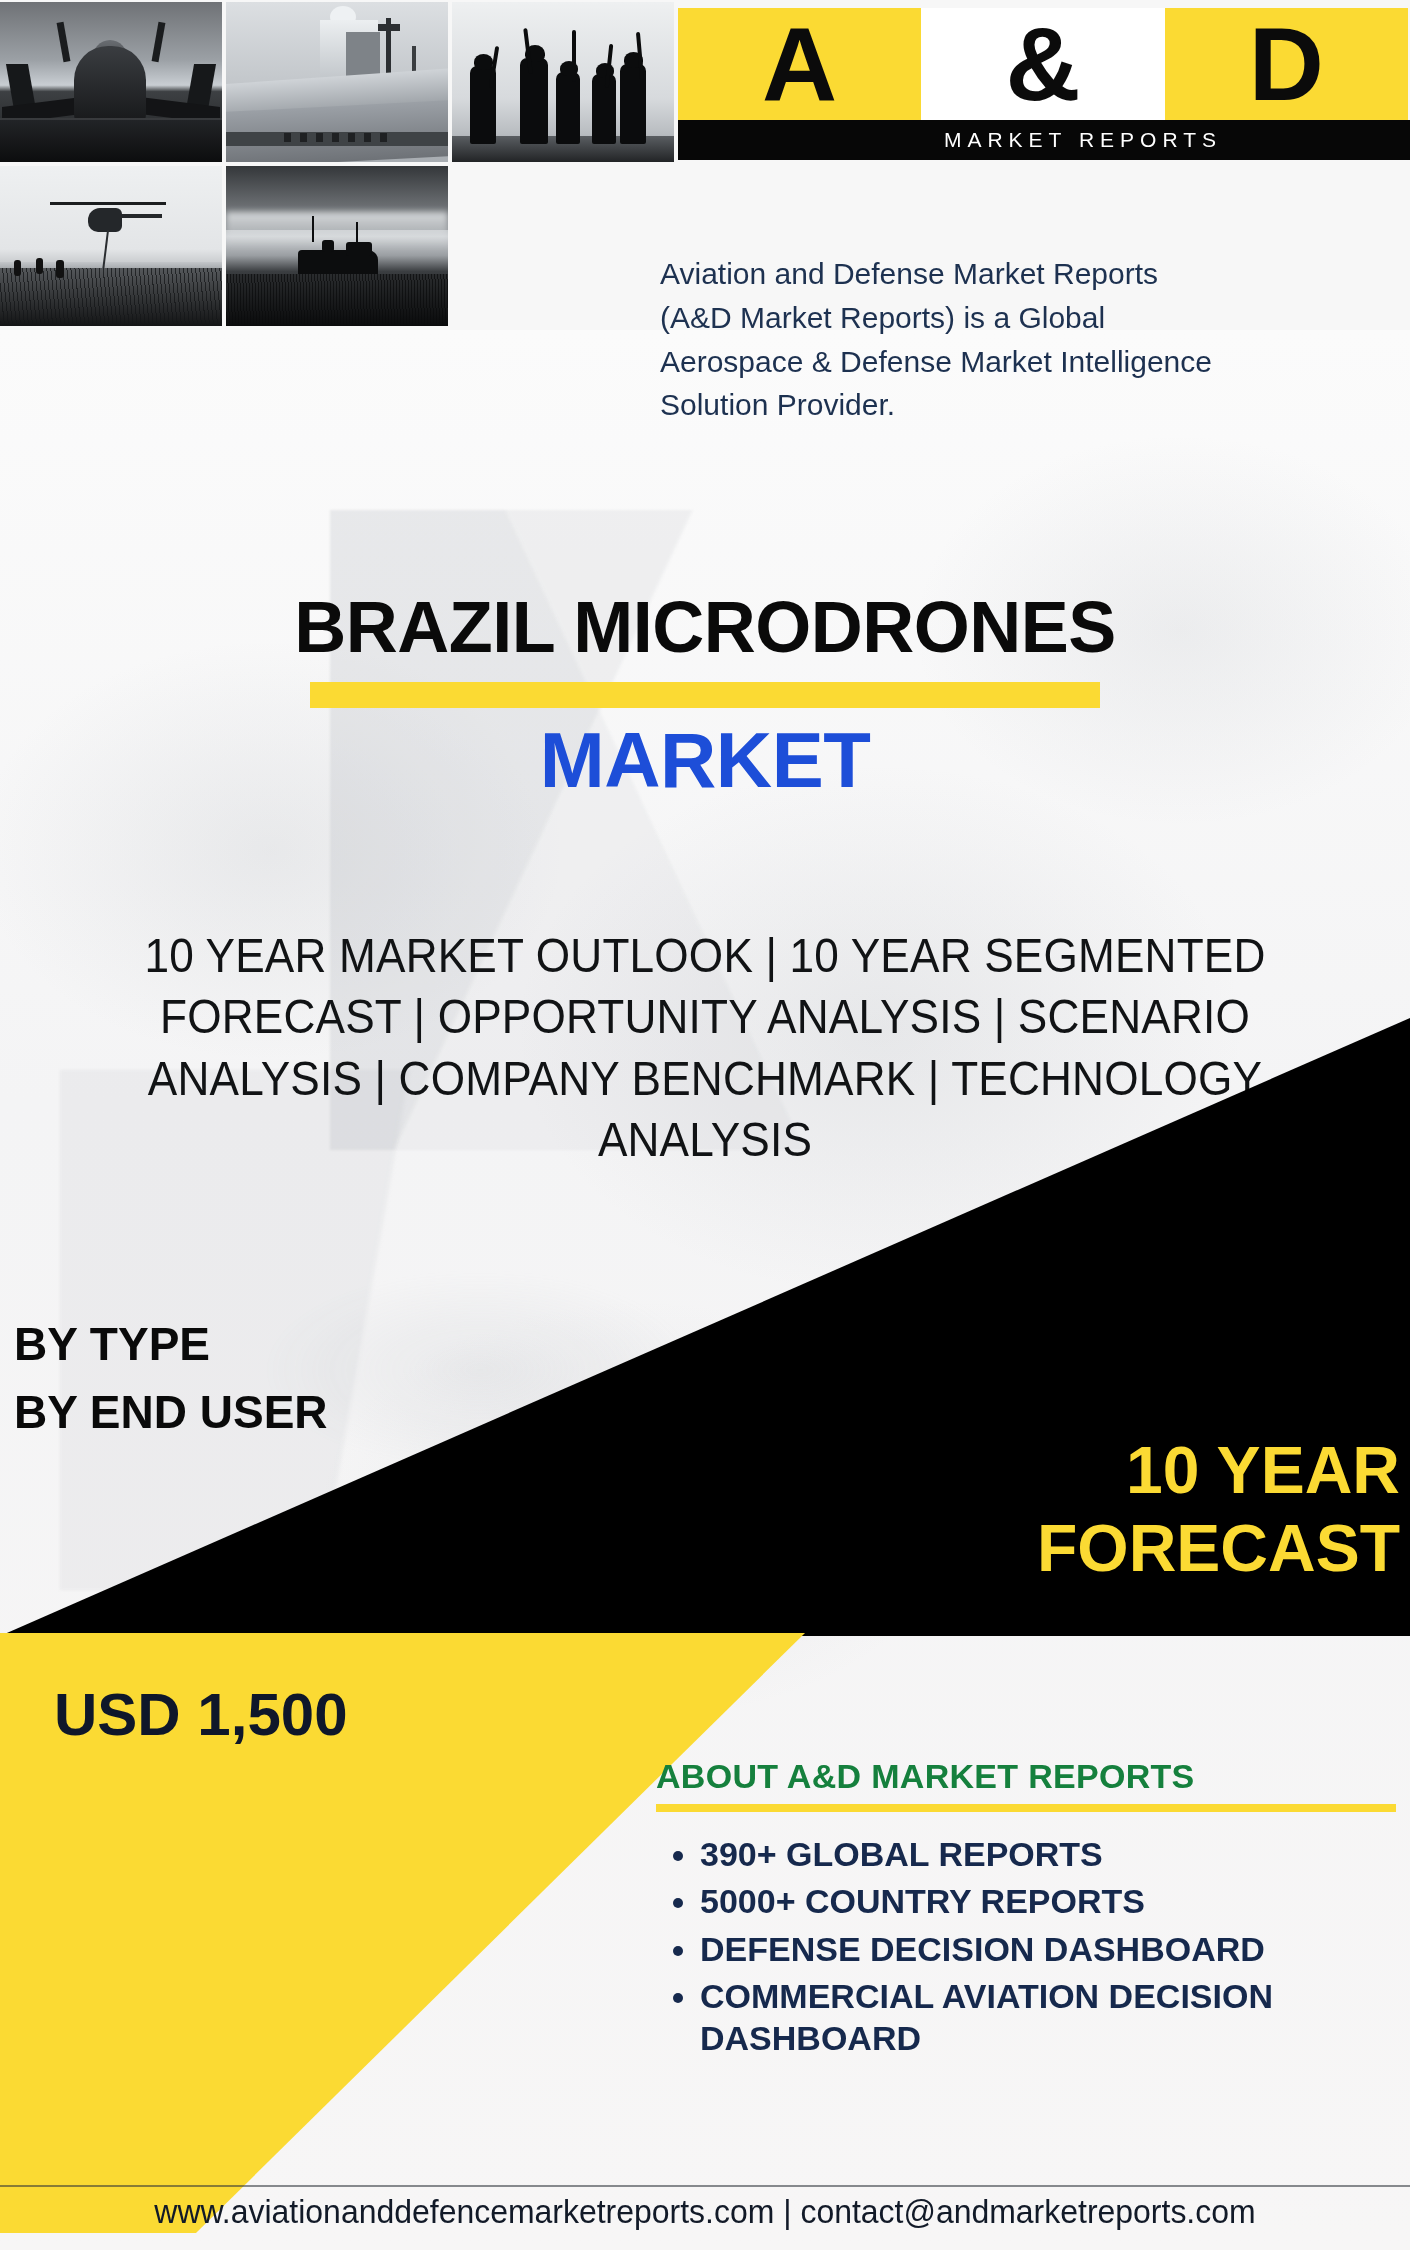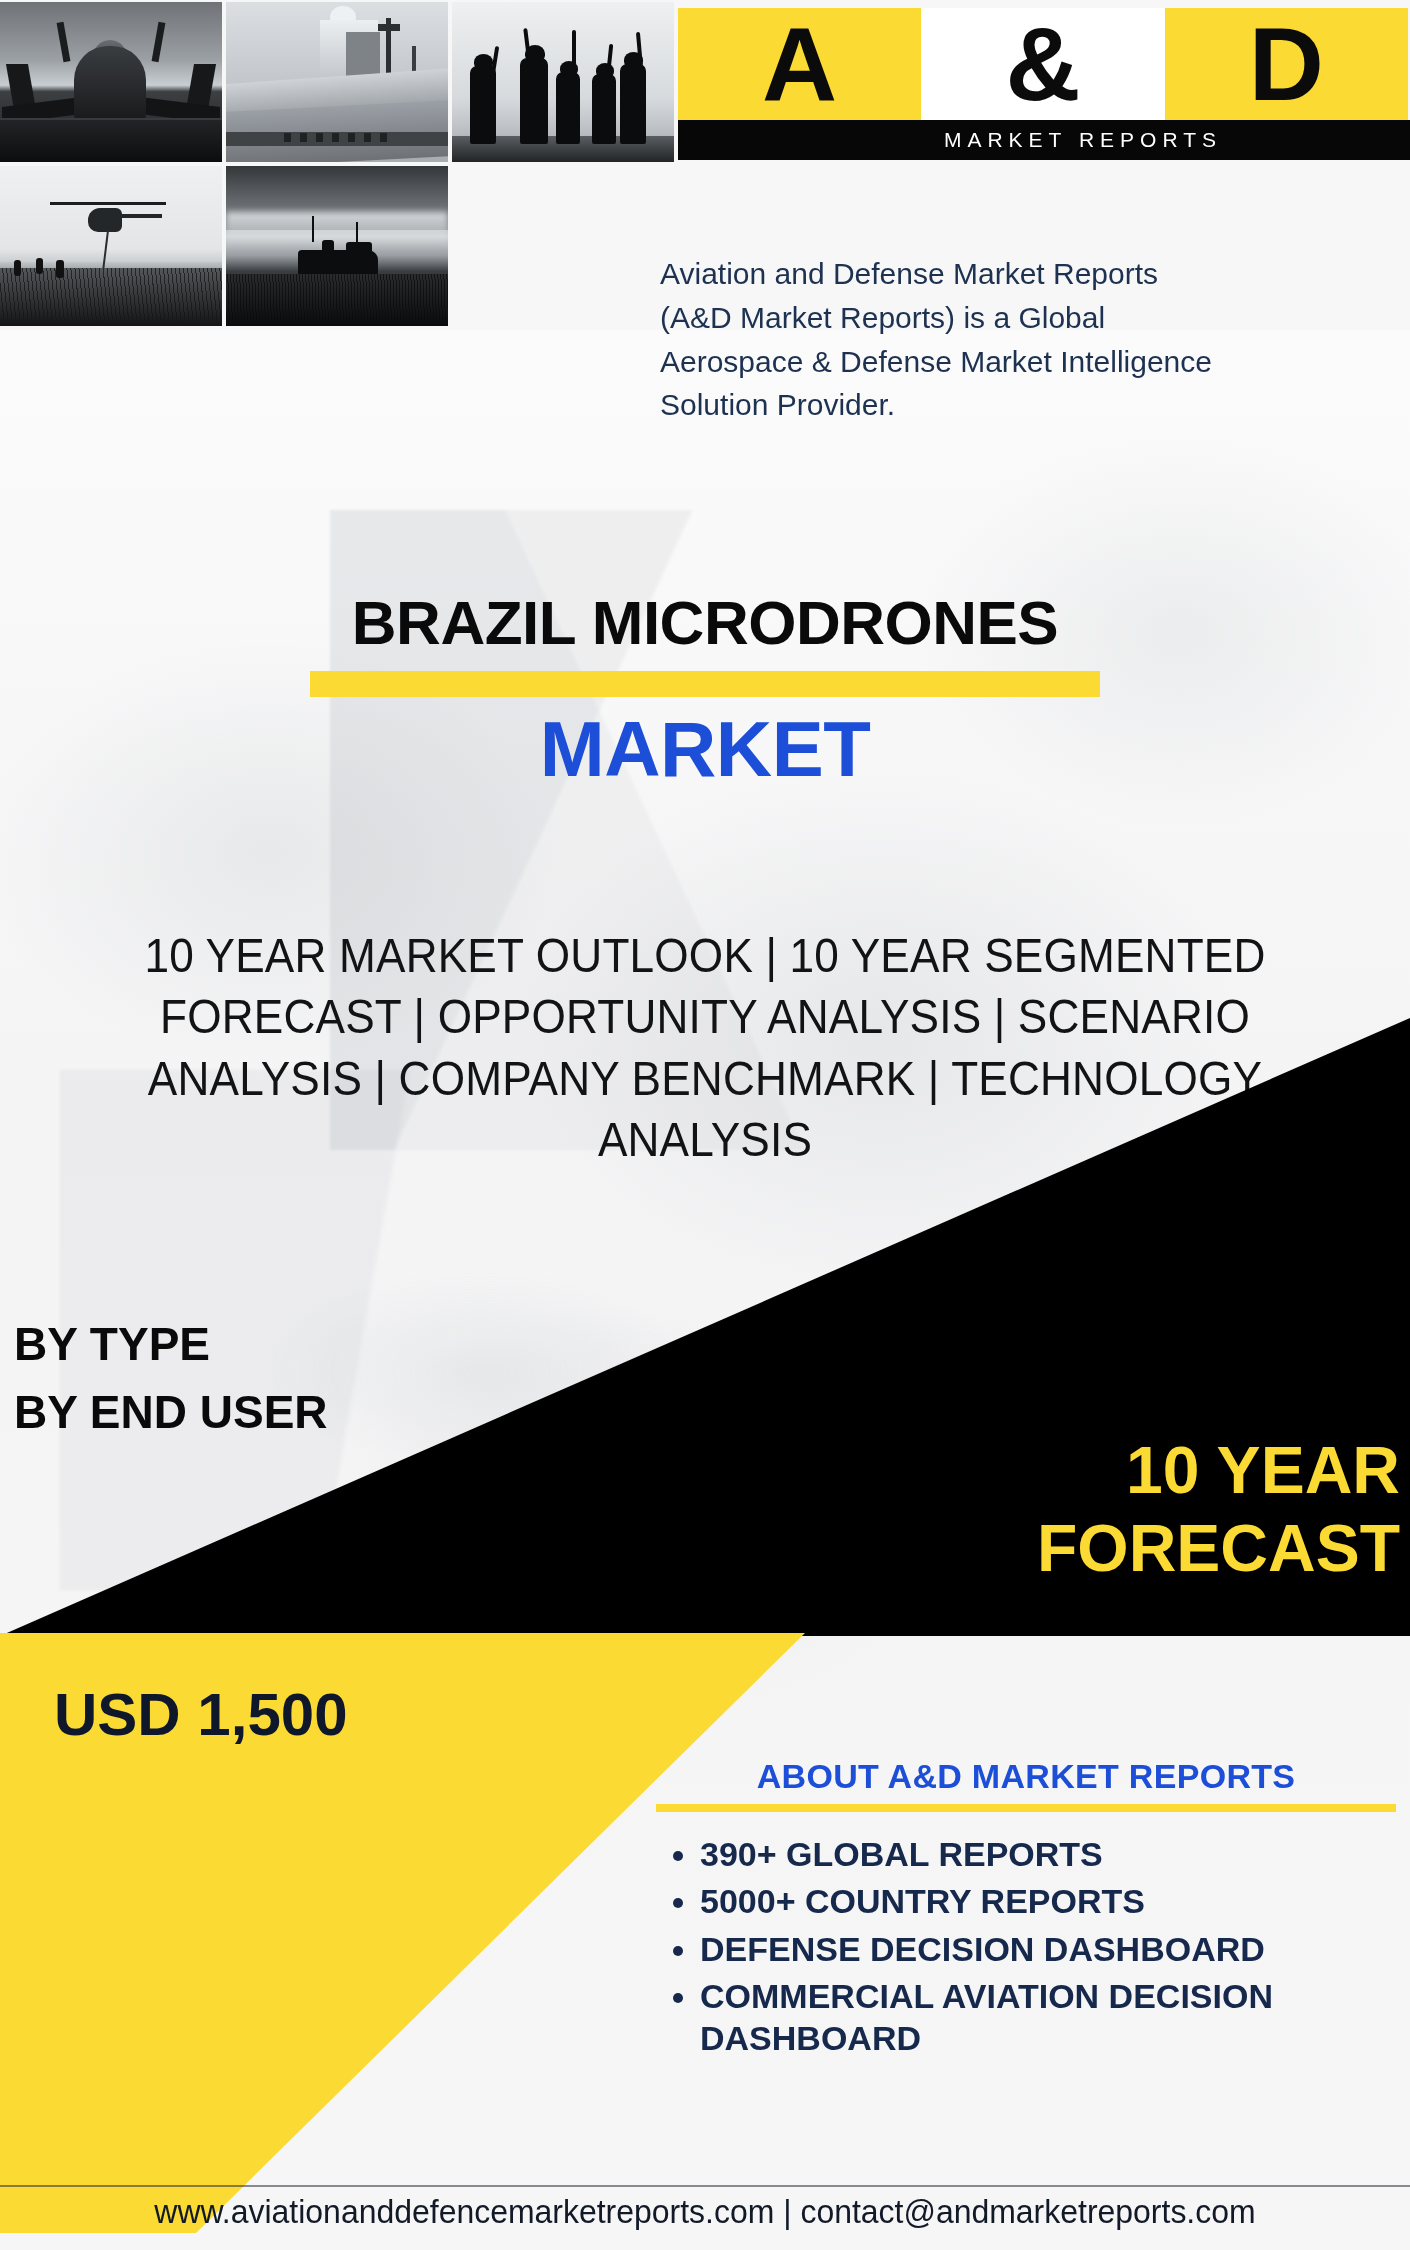--- a/index.html
+++ b/index.html
@@ -143,21 +143,21 @@
   .logo-bar span{ color:#ffffff; font-size:21px; font-weight:400; letter-spacing:6px; }
 
   
   .intro{ position:absolute; left:660px; top:252px; width:750px; z-index:3;
     color:#1d3150; font-size:30px; line-height:1.46; text-align:justify;
     font-family:"Liberation Sans", sans-serif; font-weight:400; }
   .intro .last{ text-align:left; }
 
   
   .title-block{ position:absolute; left:0; top:590px; width:1410px; z-index:4; text-align:center; }
-  .title-line1{ font-size:62px; font-weight:700; letter-spacing:-0.5px; color:#0a0a0a; line-height:1.05; }
+  .title-line1{ font-size:72px; font-weight:700; letter-spacing:-0.5px; color:#0a0a0a; line-height:1.05; }
   .title-rule{ width:790px; height:26px; background:#FBDA33; margin:16px auto 10px auto; }
   .title-line2{ font-size:78px; font-weight:700; letter-spacing:-0.5px; color:#1d4ed8; line-height:1.1; }
 
   
   .subtitle{ position:absolute; left:38px; top:925px; width:1334px; z-index:4;
     text-align:center; color:#111315; font-size:48px; line-height:1.28;
     font-weight:300; letter-spacing:.2px;
     transform:scaleX(.92); transform-origin:50% 50%; }
 
   
@@ -173,22 +173,22 @@
 
   
   .yellow-wedge{ position:absolute; left:0; top:1633px; width:1410px; height:600px; z-index:5;
     background:#FBDA33;
     clip-path:polygon(0 0, 805px 0, 196px 600px, 0 600px); }
   .price{ position:absolute; left:54px; top:1680px; z-index:6;
     color:#0f172a; font-weight:700; font-size:60px; letter-spacing:0px; }
 
   
   .about{ position:absolute; left:656px; top:1757px; width:740px; z-index:6; }
-  .about-title{ color:#1d4ed8; font-weight:700; font-size:34px; letter-spacing:.3px;
-    text-align:center; }
+  .about-title{ color:#15803d; font-weight:700; font-size:34px; letter-spacing:.3px;
+    text-align:left; }
   .about-underline{ width:740px; height:8px; background:#FBDA33; margin-top:8px; }
   .about-list{ margin:22px 0 0 44px; }
   .about-list li{ color:#16294d; font-weight:700; font-size:34px; line-height:1.22;
     margin-bottom:6px; list-style:disc; }
 
   
   .footer-rule{ position:absolute; left:0; top:2185px; width:1410px; height:2px;
     background:#2a2f37; z-index:7; opacity:.55; }
   .footer{ position:absolute; left:0; top:2192px; width:1410px; z-index:8;
     text-align:center; color:#121a28; font-size:34px; font-weight:400;

